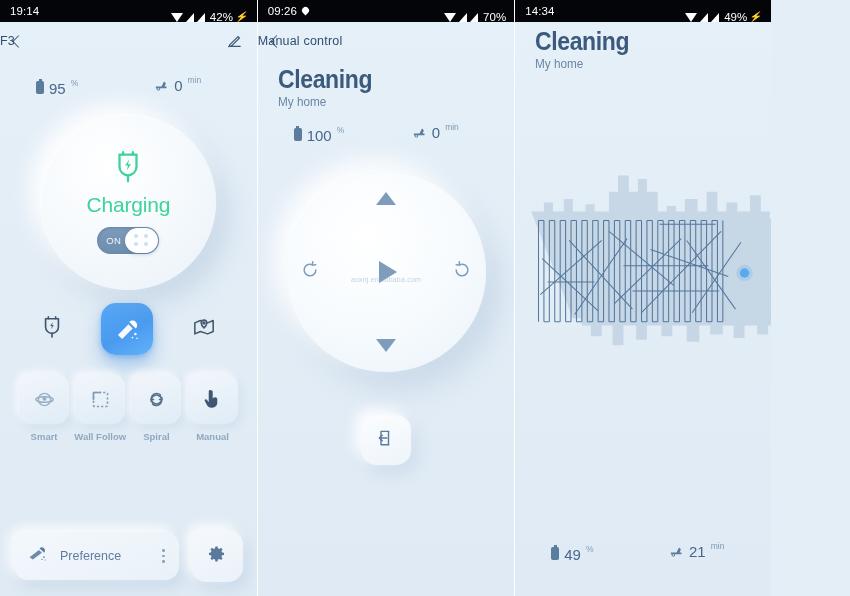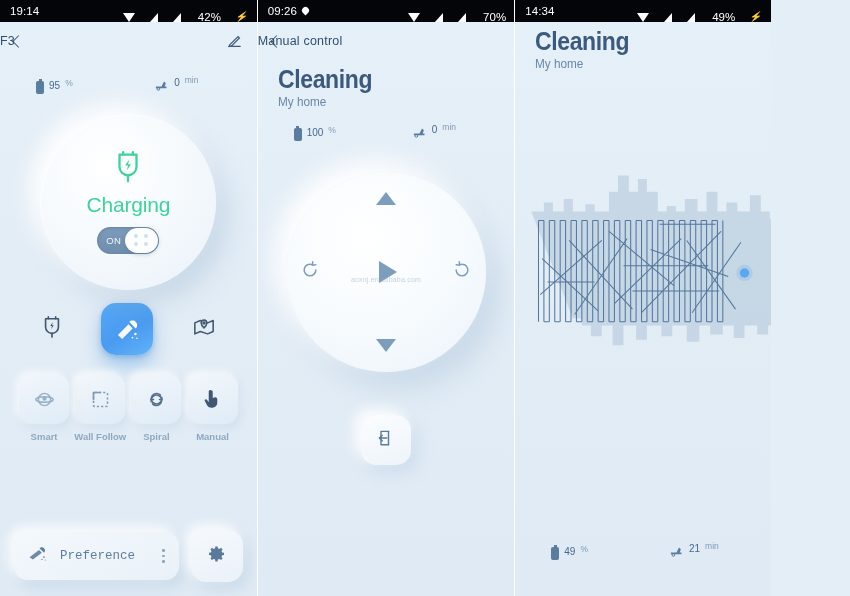--- a/index.html
+++ b/index.html
@@ -20,21 +20,21 @@
   .panel.p2 { width: 284px; border-left: 1px solid #ffffff; }
   .panel.p3 { width: 283px; border-left: 1px solid #ffffff; }
 
   
   .statusbar {
     height: 22px; background: #040508; color: #ffffff;
     display: flex; align-items: center; justify-content: space-between;
     padding: 0 8px 0 10px; font-size: 11.5px; letter-spacing: .1px;
   }
   .sb-left { display: flex; align-items: center; gap: 5px; }
-  .sb-right { display: flex; align-items: center; gap: 15px; margin-top: 12px; }
+  .sb-right { display: flex; align-items: center; gap: 3px; margin-top: 12px; }
   .sb-right .pct { font-size: 11.5px; margin-left: 2px; }
   .ic-wifi { width: 12px; height: 9px; position: relative; }
   .ic-wifi::before{
     content:""; position:absolute; left:0; top:0;
     border-left:6px solid transparent; border-right:6px solid transparent;
     border-top:9px solid #fff;
   }
   .ic-sig { width:0;height:0; border-left:8px solid transparent; border-bottom:9px solid #fff; }
   .ic-pin { width: 7px; height: 9px; position: relative; }
   .ic-pin::before{
@@ -75,21 +75,21 @@
 
   
   .stats {
     display: flex; align-items: center;
     padding: 0 24px;
   }
   .stats.top { margin-top: 16px; }
   .stats .stat { display: flex; align-items: flex-start; gap: 5px; }
   .stats .stat.battery { flex: 0 0 48%; padding-left: 12px; }
   .stats .stat.timer   { flex: 0 0 48%; padding-left: 30px; }
-  .stat .val { font-size: 10px; color: #47688c; line-height: 1; position: relative; top: 2px;}
+  .stat .val { font-size: 15px; color: #47688c; line-height: 1; position: relative; top: 2px;}
   .stat .unit { font-size: 8.5px; color: #7f9bb6; line-height:1; position: relative; top: 0px; }
   .ic-batt { width: 8px; height: 13px; border: 1.4px solid #5a7c9e; border-radius: 1.5px;
              position: relative; margin-top: 2px; background:#5a7c9e; }
   .ic-batt::before { content:""; position:absolute; top:-3px; left:1.6px; width:3px;height:2px; background:#5a7c9e;}
   .ic-robot { margin-top: 1px; }
 
   
   .charge-wrap {
     position: relative; display:flex; align-items:center; justify-content:center;
     margin-top: 6px; height: 200px;
@@ -148,21 +148,21 @@
   .mode .cap { font-size: 9.5px; color:#8fa8c0; margin-top: 7px; white-space:nowrap; }
 
   
   .bottom-bar { position:absolute; left:0; right:0; bottom: 14px; display:flex; align-items:center; padding: 0 14px; gap: 12px; }
   .pref {
     flex:1; height: 48px; border-radius: 14px;
     background: linear-gradient(160deg,#f3f8fc,#e9f1f8);
     box-shadow: -5px -5px 12px rgba(255,255,255,.9), 5px 7px 14px rgba(150,180,210,.28);
     display:flex; align-items:center; padding: 0 14px; gap: 10px;
   }
-  .pref .txt { font-size: 12.5px; color:#5f7e9f; flex:1;font-family:Liberation Mono, monospace; }
+  .pref .txt { font-size: 12.5px; color:#5f7e9f; flex:1; }
   .dots { display:flex; flex-direction:column; gap:3px; }
   .dots i { width:2.6px;height:2.6px;border-radius:50%;background:#8aa5bd; display:block;}
   .gear-btn {
     width: 52px; height: 52px; border-radius: 15px;
     background: linear-gradient(160deg,#f5f9fd,#eaf1f8);
     box-shadow: -5px -5px 12px rgba(255,255,255,.9), 5px 7px 14px rgba(150,180,210,.28);
     display:flex; align-items:center; justify-content:center;
   }
 
   

